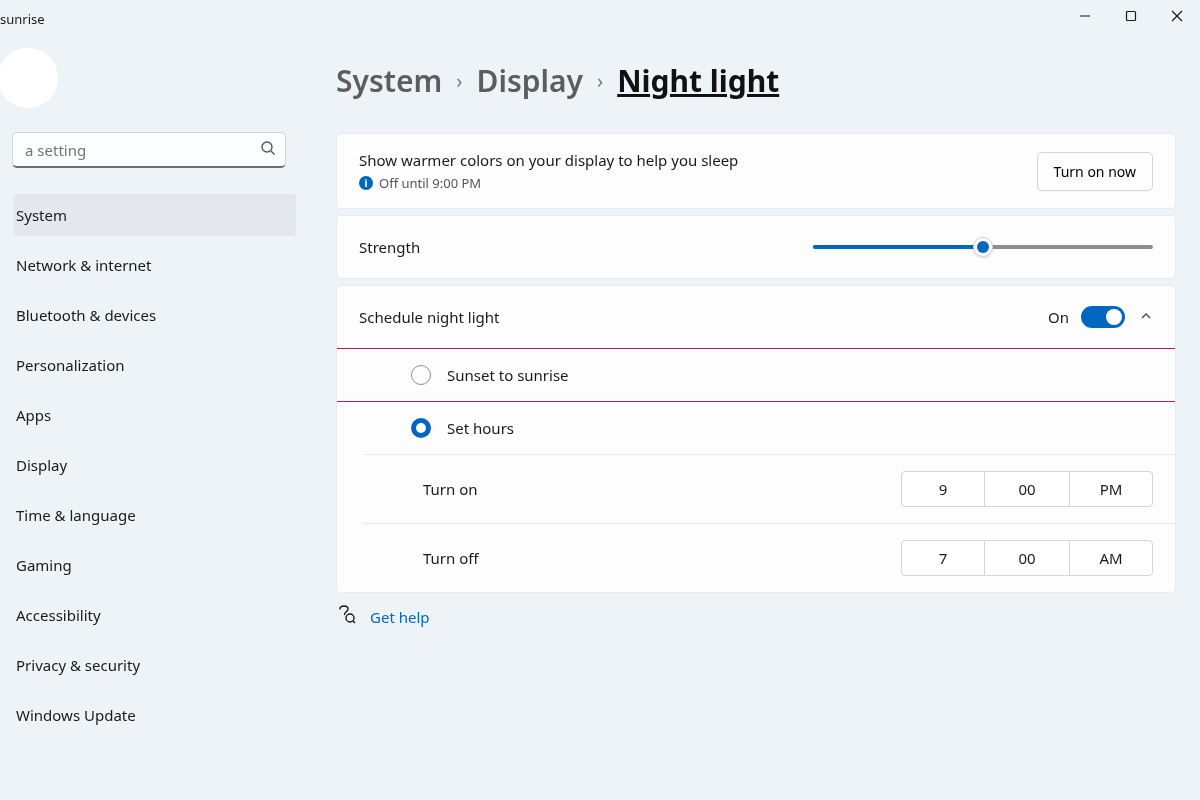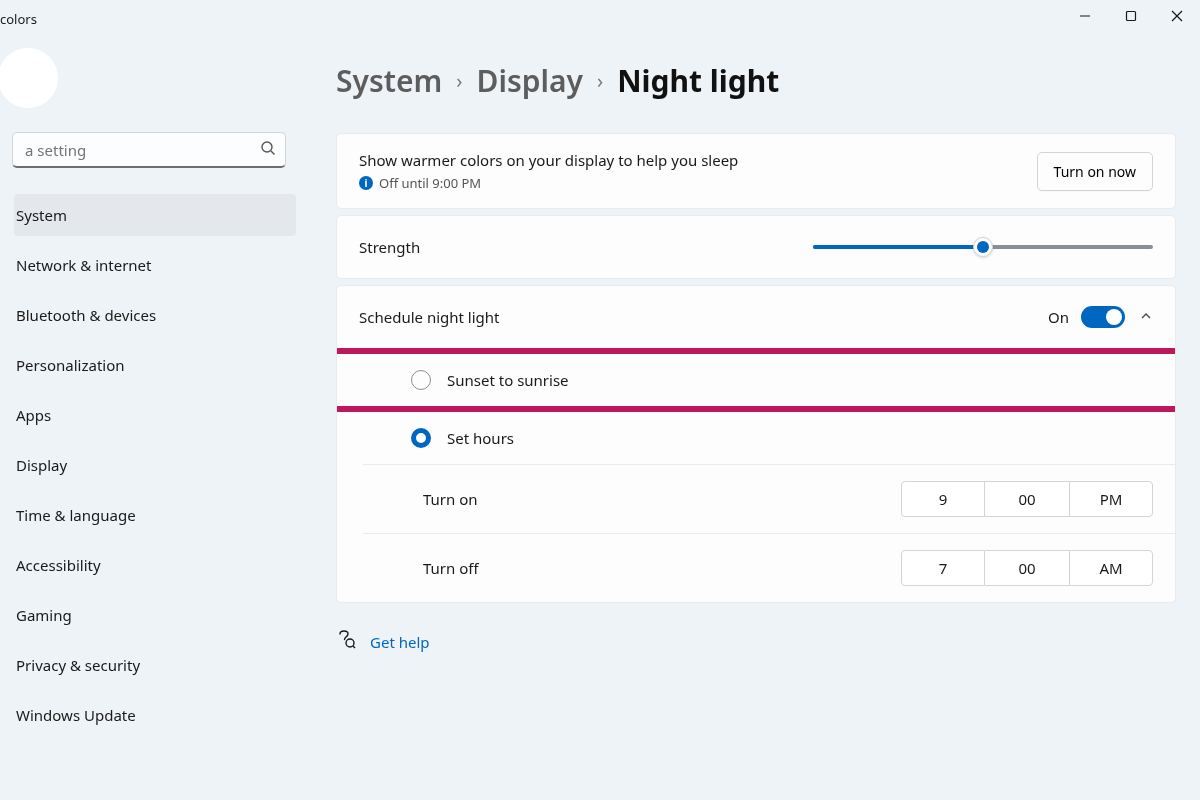--- a/index.html
+++ b/index.html
@@ -14,54 +14,54 @@
   .avatar { width: 60px; height: 60px; border-radius: 50%; background: #ffffff; margin: 6px 0 24px -16px; }
   .search-wrap { position: relative; margin: 0 10px 26px -2px; }
   .search { width: 100%; height: 36px; border: 1px solid #d0d5da; border-bottom: 2px solid #6e6e6e; border-radius: 5px; background: #fcfdfe; padding: 0 34px 0 12px; font-size: 15px; color: #222; outline: none; }
   .search-icon { position: absolute; right: 10px; top: 50%; transform: translateY(-50%); color: #555; }
   .nav-item { height: 42px; display: flex; align-items: center; font-size: 15px; color: #1a1a1a; border-radius: 4px; margin-bottom: 8px; padding-left: 2px; }
   .nav-item.selected { background: #e4e8ec; }
   .main { flex: 1; padding: 18px 24px 0 36px; overflow: auto; }
   .breadcrumb { display: flex; align-items: center; gap: 14px; margin-bottom: 32px; }
   .bc-part { font-size: 30px; font-weight: 600; color: #5d5d5e; cursor: pointer; }
   .bc-sep { font-size: 20px; color: #7a7a7a; }
-  .bc-current { font-size: 30px; font-weight: 700; color: #111; }
+  .bc-current { font-size: 30px; font-weight: 700; color: #111; text-decoration: underline; }
   .card { background: #fdfdfe; border: 1px solid #e7eaee; border-radius: 5px; margin-bottom: 6px; }
   .row { display: flex; align-items: center; min-height: 62px; padding: 16px 22px; border-radius: 13px; }
   .row-label { font-size: 15px; color: #1a1a1a; }
   .row-sub { display: flex; align-items: center; gap: 6px; margin-top: 4px; font-size: 13px; color: #555; }
   .info-dot { width: 14px; height: 14px; border-radius: 50%; background: #0067c0; display: inline-flex; align-items: center; justify-content: center; color: #fff; font-size: 10px; font-weight: 700; }
   .spacer { flex: 1; }
   .btn { background: #fdfdfe; border: 1px solid #d0d5da; border-radius: 5px; padding: 9px 16px; font-size: 14px; cursor: pointer; box-shadow: 0 1px 0 rgba(0,0,0,.02); }
   .slider-wrap { flex: 0 0 340px; height: 14px; position: relative; margin-left: auto; }
   .slider-track { position: absolute; top: 50%; transform: translateY(-50%); height: 4px; width: 100%; background: #8a8f94; border-radius: 2px; }
   .slider-fill { position: absolute; top: 50%; transform: translateY(-50%); height: 4px; background: #0067c0; border-radius: 2px; }
   .slider-thumb { position: absolute; top: 50%; transform: translate(-50%, -50%); width: 20px; height: 20px; border-radius: 50%; background: #fff; border: 1px solid #cfd4d9; box-shadow: 0 1px 3px rgba(0,0,0,.15); display: flex; align-items: center; justify-content: center; }
   .slider-thumb::after { content: ""; width: 12px; height: 12px; border-radius: 50%; background: #0067c0; }
   .toggle-label { font-size: 15px; margin-right: 12px; margin-left: 36px; }
   .toggle { width: 44px; height: 22px; background: #0067c0; border-radius: 11px; position: relative; margin-right: 14px; }
   .toggle-knob { position: absolute; width: 16px; height: 16px; background: #fff; border-radius: 50%; top: 3px; right: 3px; }
   .chev { color: #4b4b4b; }
-  .sub-row { padding: 16px 22px 16px 74px; display: flex; align-items: center; border-top: 6px solid #be185d; }
+  .sub-row { padding: 16px 22px 16px 74px; display: flex; align-items: center; border-top: 1px solid #be185d; }
   .radio { width: 20px; height: 20px; border-radius: 50%; border: 1.5px solid #8a8f94; margin-right: 16px; display: inline-flex; align-items: center; justify-content: center; }
   .radio.selected { border: 5px solid #0067c0; }
   .time-row { padding: 16px 22px 16px 60px; display: flex; align-items: center; border-top: 1px solid #e7eaee; margin-left: 26px; }
   .time-group { display: flex; gap: 0; }
   .time-box { width: 84px; height: 36px; border: 1px solid #d0d5da; display: flex; align-items: center; justify-content: center; font-size: 15px; background: #fff; }
   .time-box:first-child { border-radius: 4px 0 0 4px; }
   .time-box:nth-child(2) { border-left: none; border-right: none; }
   .time-box:last-child { border-radius: 0 4px 4px 0; }
-  .help { display: flex; align-items: center; gap: 14px; margin-top: 26px; }
+  .help { display: flex; align-items: center; gap: 14px; margin-top: 11px; }
   .help-link { color: #0067c0; font-size: 15px; }
 </style>
 </head>
 <body>
 
 <div class="titlebar">
-  <div class="title">colors</div>
+  <div class="title">sunrise</div>
   <div class="window-controls">
     <div class="window-ctl">
       <svg viewBox="0 0 12 12">
           <line x1="1" y1="6" x2="11" y2="6" stroke="#1a1a1a" stroke-width="1"></line>
         </svg>
     </div>
     <div class="window-ctl">
       <svg viewBox="0 0 12 12">
           <rect x="1.5" y="1.5" width="9" height="9" stroke="#1a1a1a" stroke-width="1.2" fill="none" rx="1"></rect>
         </svg>
@@ -102,24 +102,24 @@
     <div class="nav-item">
         <span>Apps</span>
       </div>
     <div class="nav-item">
         <span>Display</span>
       </div>
     <div class="nav-item">
         <span>Time &amp; language</span>
       </div>
     <div class="nav-item">
+        <span>Gaming</span>
+      </div>
+    <div class="nav-item">
         <span>Accessibility</span>
-      </div>
-    <div class="nav-item">
-        <span>Gaming</span>
       </div>
     <div class="nav-item">
         <span>Privacy &amp; security</span>
       </div>
     <div class="nav-item">
         <span>Windows Update</span>
       </div>
   </div>
 
   <div class="main">

